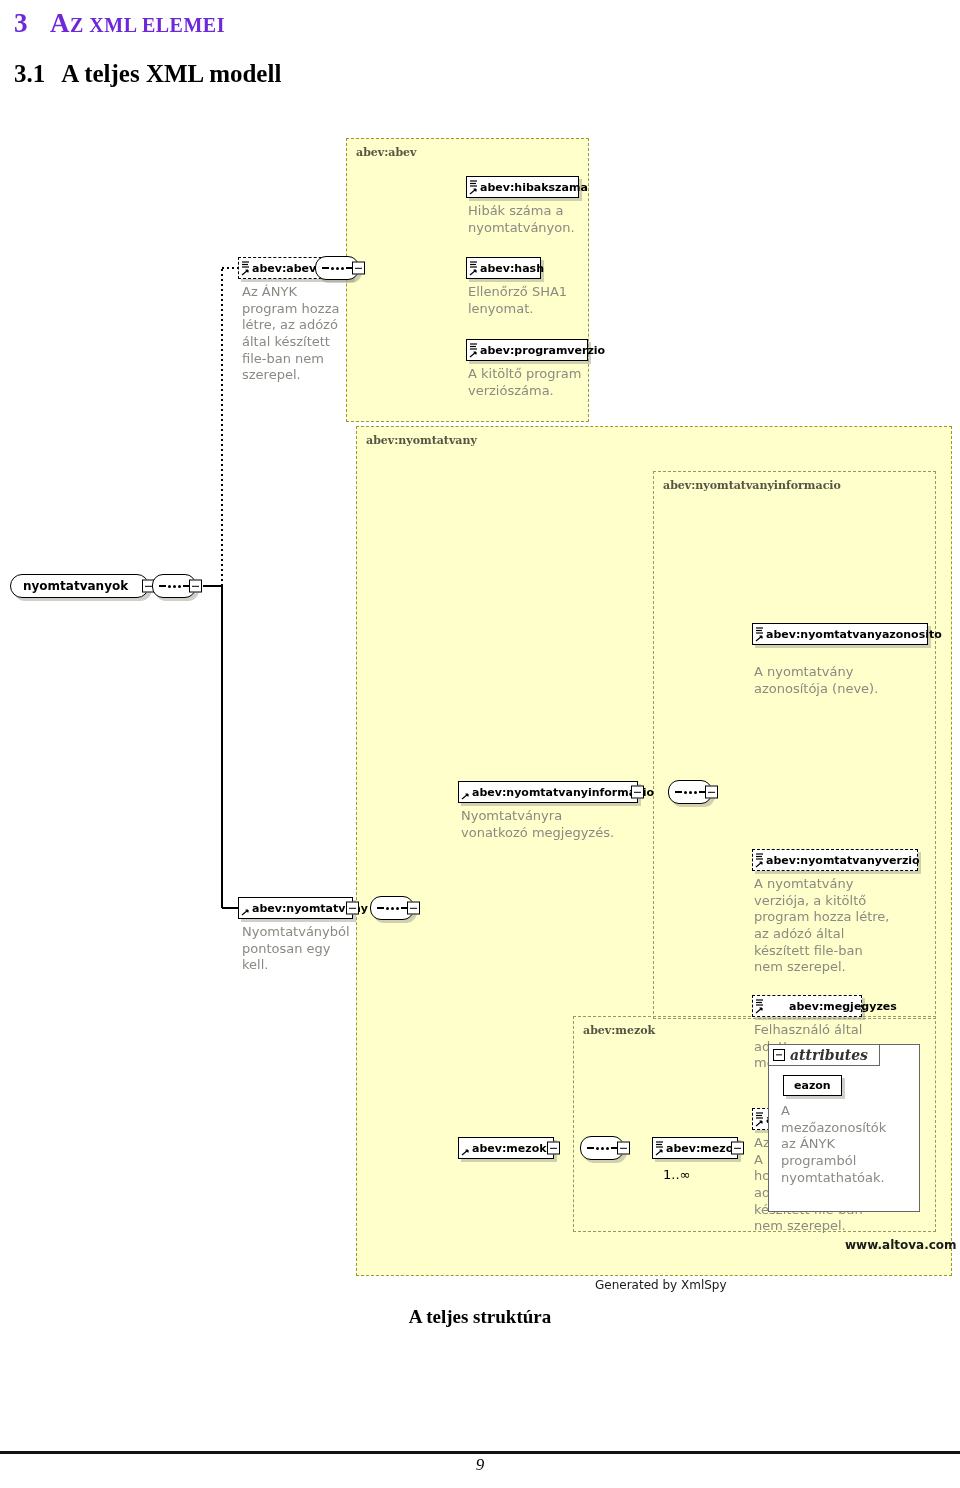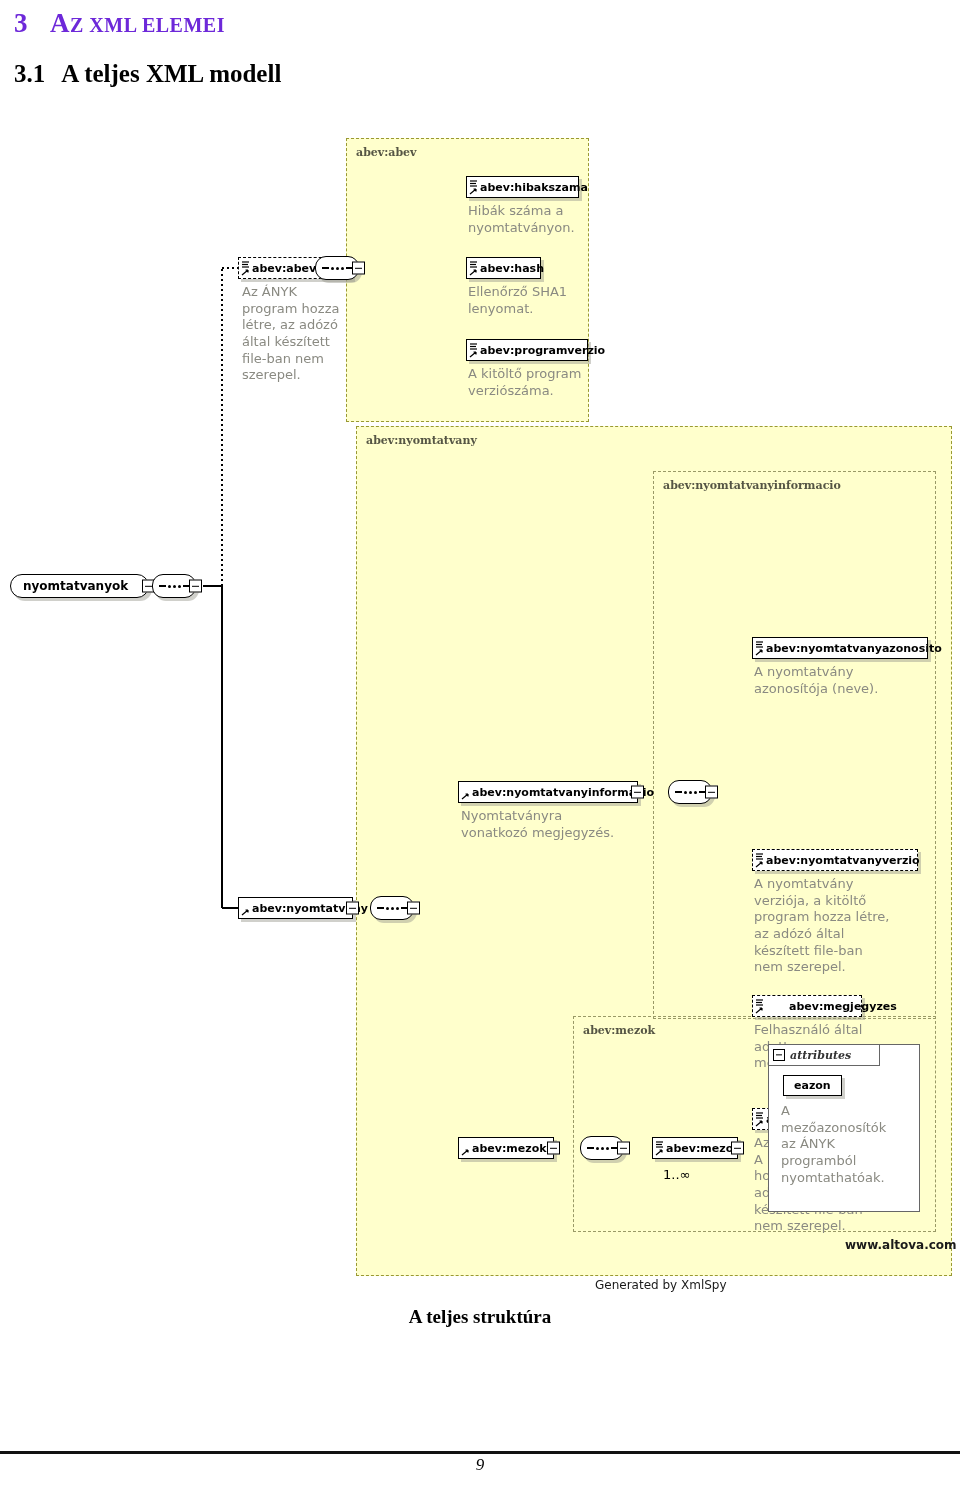--- a/index.html
+++ b/index.html
@@ -111,21 +111,21 @@
   .attrpanel {
     position:absolute; background:#ffffff; border:1.4px solid #666;
   }
   .attrtab {
     position:absolute; top:-1px; left:-1px; height:22px;
     background:#fff; border:1.4px solid #666;
     display:flex; align-items:center; padding:0 8px 0 4px;
   }
   .attrtab .lbl {
     font-family:"DejaVu Serif", serif; font-style:italic;
-    font-weight:bold; font-size:11px; color:#333; white-space:nowrap;
+    font-weight:bold; font-size:14px; color:#333; white-space:nowrap;
   }
   .minibox {
     width:12px; height:12px; background:#fff; border:1.3px solid #000;
     position:relative; margin-right:5px; flex:none;
   }
   .minibox:before {
     content:""; position:absolute; left:2px; right:2px; top:50%;
     height:1.3px; background:#000; transform:translateY(-50%);
   }
   .attrname {
@@ -357,20 +357,23 @@
       <span class="eicon">
         <svg width="11" height="19">
             <g stroke="#000" stroke-width="1.2">
           <path d="M2 16 L8 11 M8 11 L5.5 11 M8 11 L8 13.5" fill="none"></path>
         </g>
           </svg>
       </span>
       <span class="lbl">abev:nyomtatvany</span>
       <span class="knob"></span>
     </div>
+    <div class="anno" style="left:242px; top:804px; width:125px;">Nyomtatványból
+pontosan egy
+kell.</div>
 
     <div class="seq" style="left:370px; top:776px;">
       <span class="dots">
         <span class="bar"></span>
           <span class="d"></span>
           <span class="d"></span>
           <span class="d"></span>
           <span class="bar"></span>
       </span>
       <span class="knob"></span>
@@ -394,21 +397,21 @@
       <span class="dots">
         <span class="bar"></span>
           <span class="d"></span>
           <span class="d"></span>
           <span class="d"></span>
           <span class="bar"></span>
       </span>
       <span class="knob"></span>
     </div>
 
-    <div class="elem" style="left:752px; top:517px; width:176px;">
+    <div class="elem" style="left:752px; top:503px; width:176px;">
       <span class="eicon">
         <svg width="11" height="19">
             <g stroke="#000" stroke-width="1.2">
           <line x1="2" y1="3" x2="9" y2="3"></line>
               <line x1="2" y1="5.5" x2="8" y2="5.5"></line>
               <line x1="2" y1="8" x2="9" y2="8"></line>
           <path d="M2 16 L8 11 M8 11 L5.5 11 M8 11 L8 13.5" fill="none"></path>
         </g>
           </svg>
       </span>

